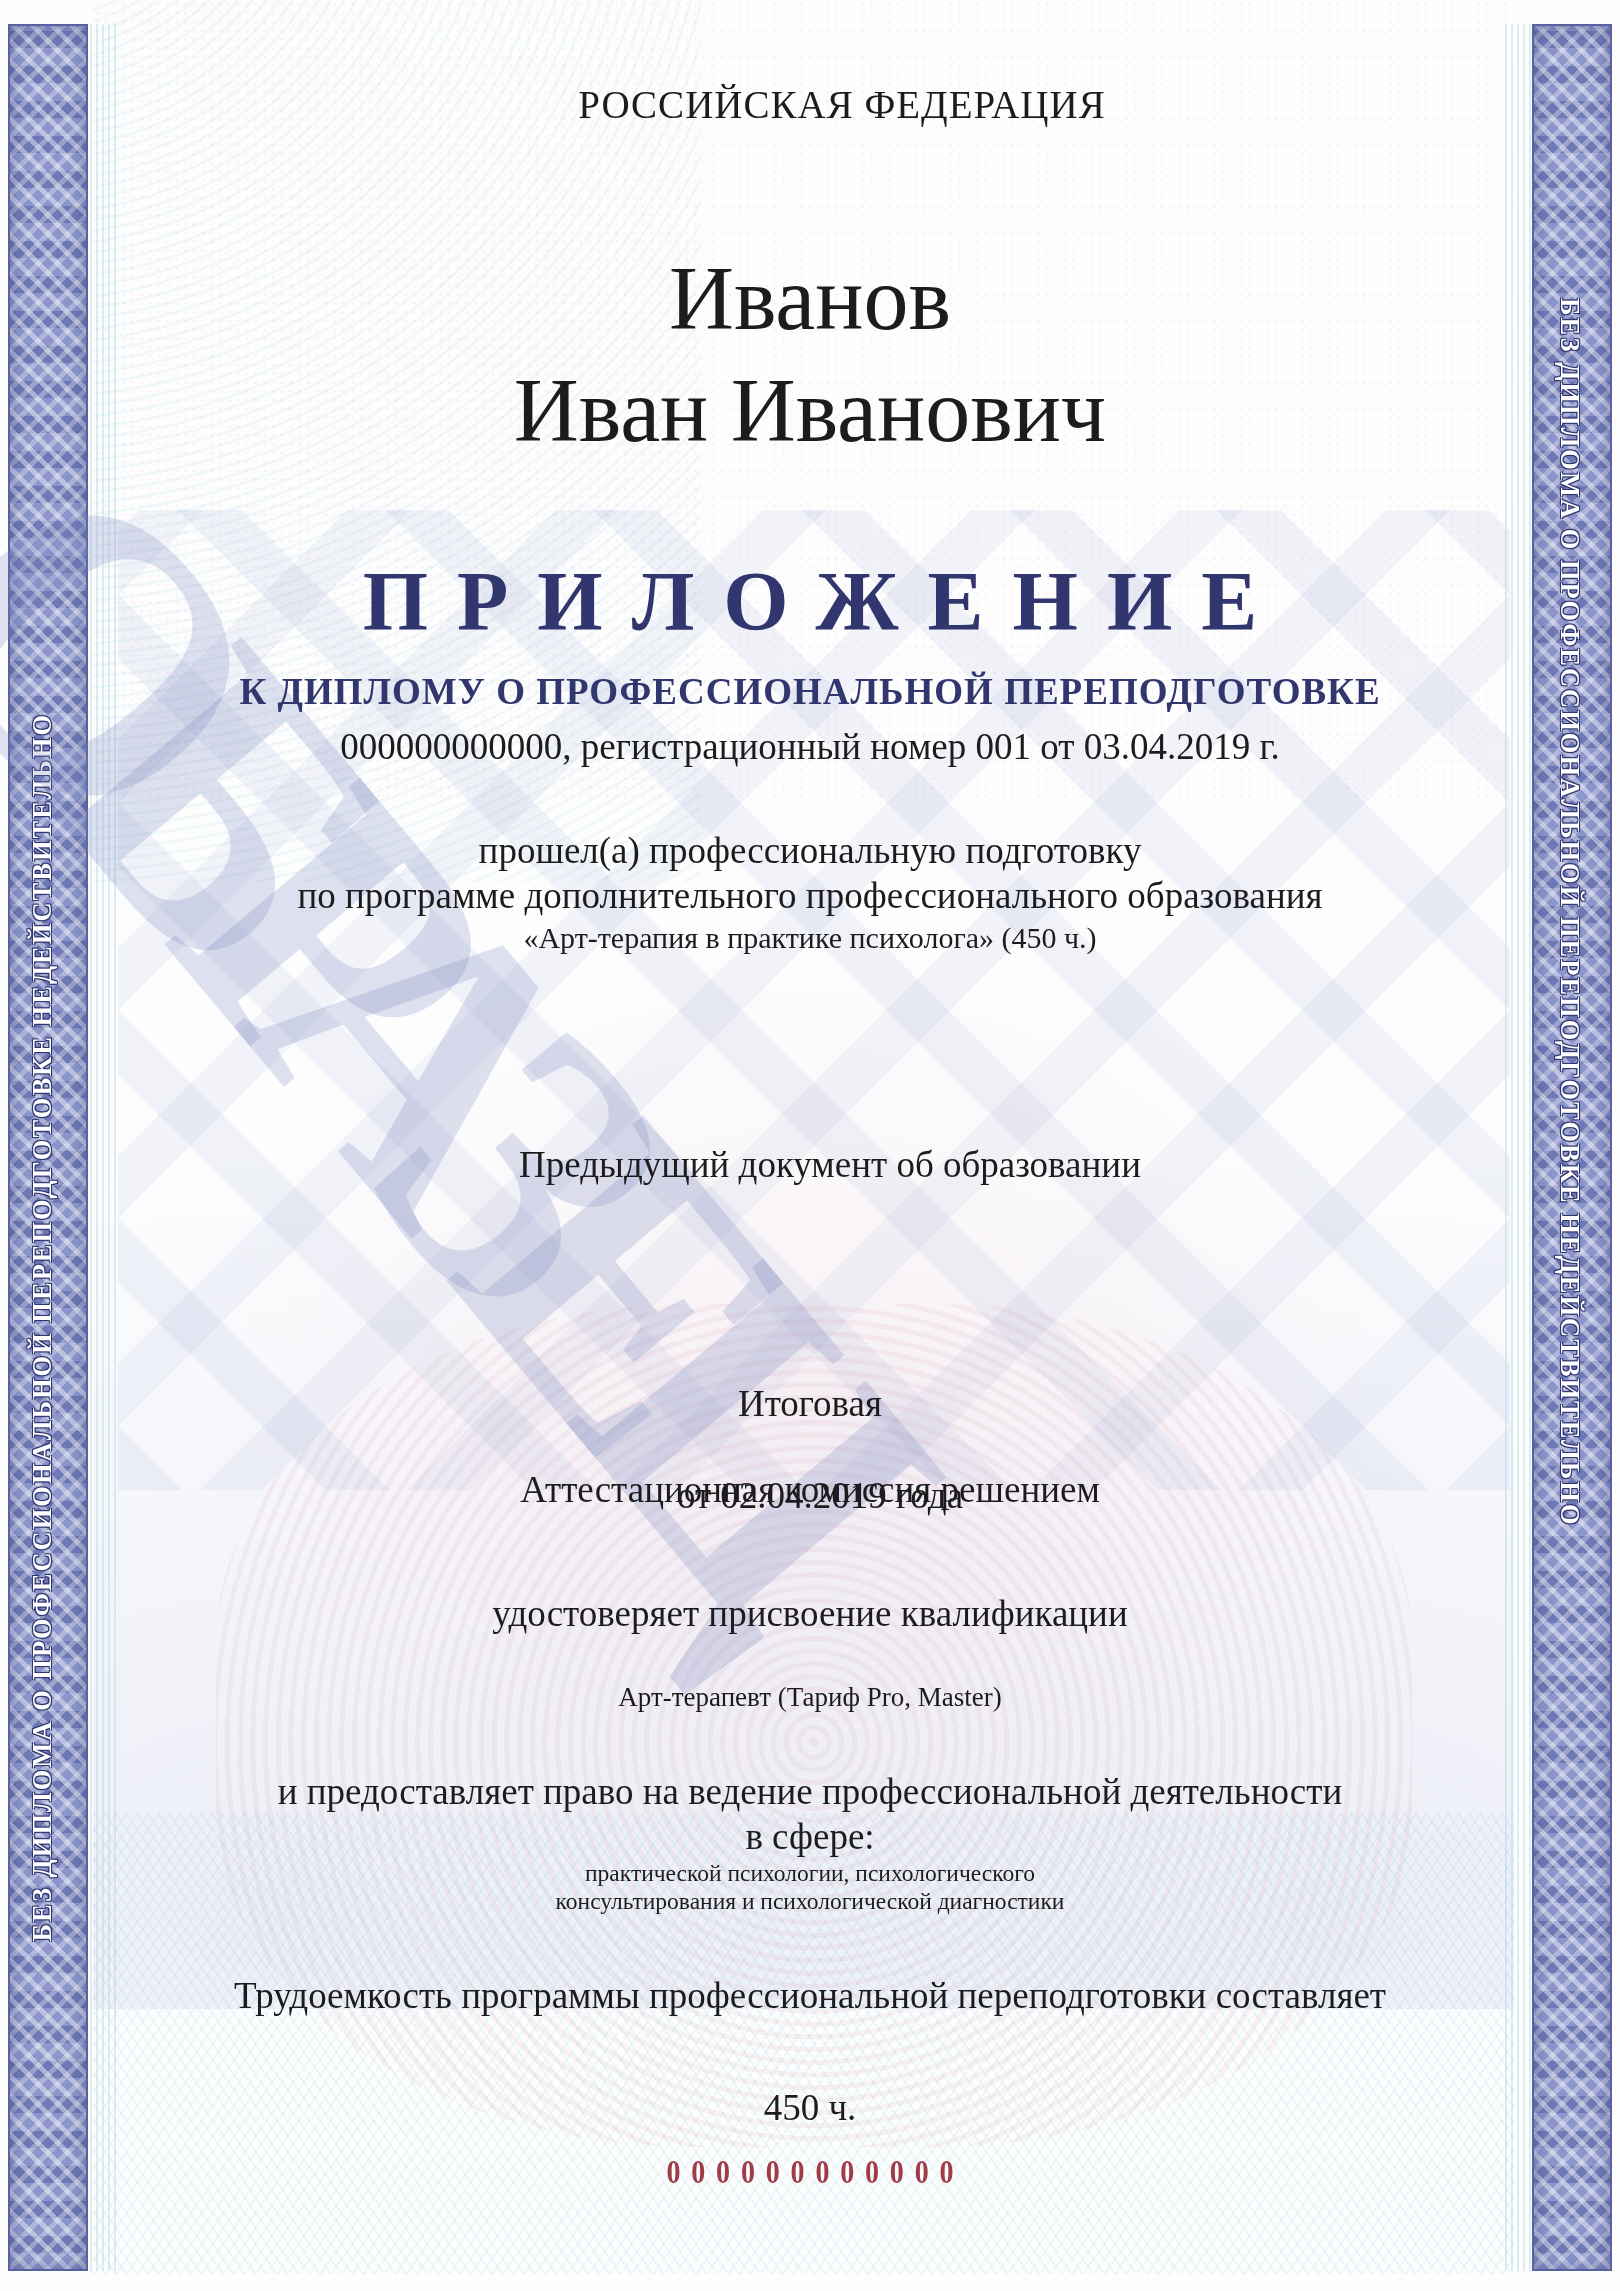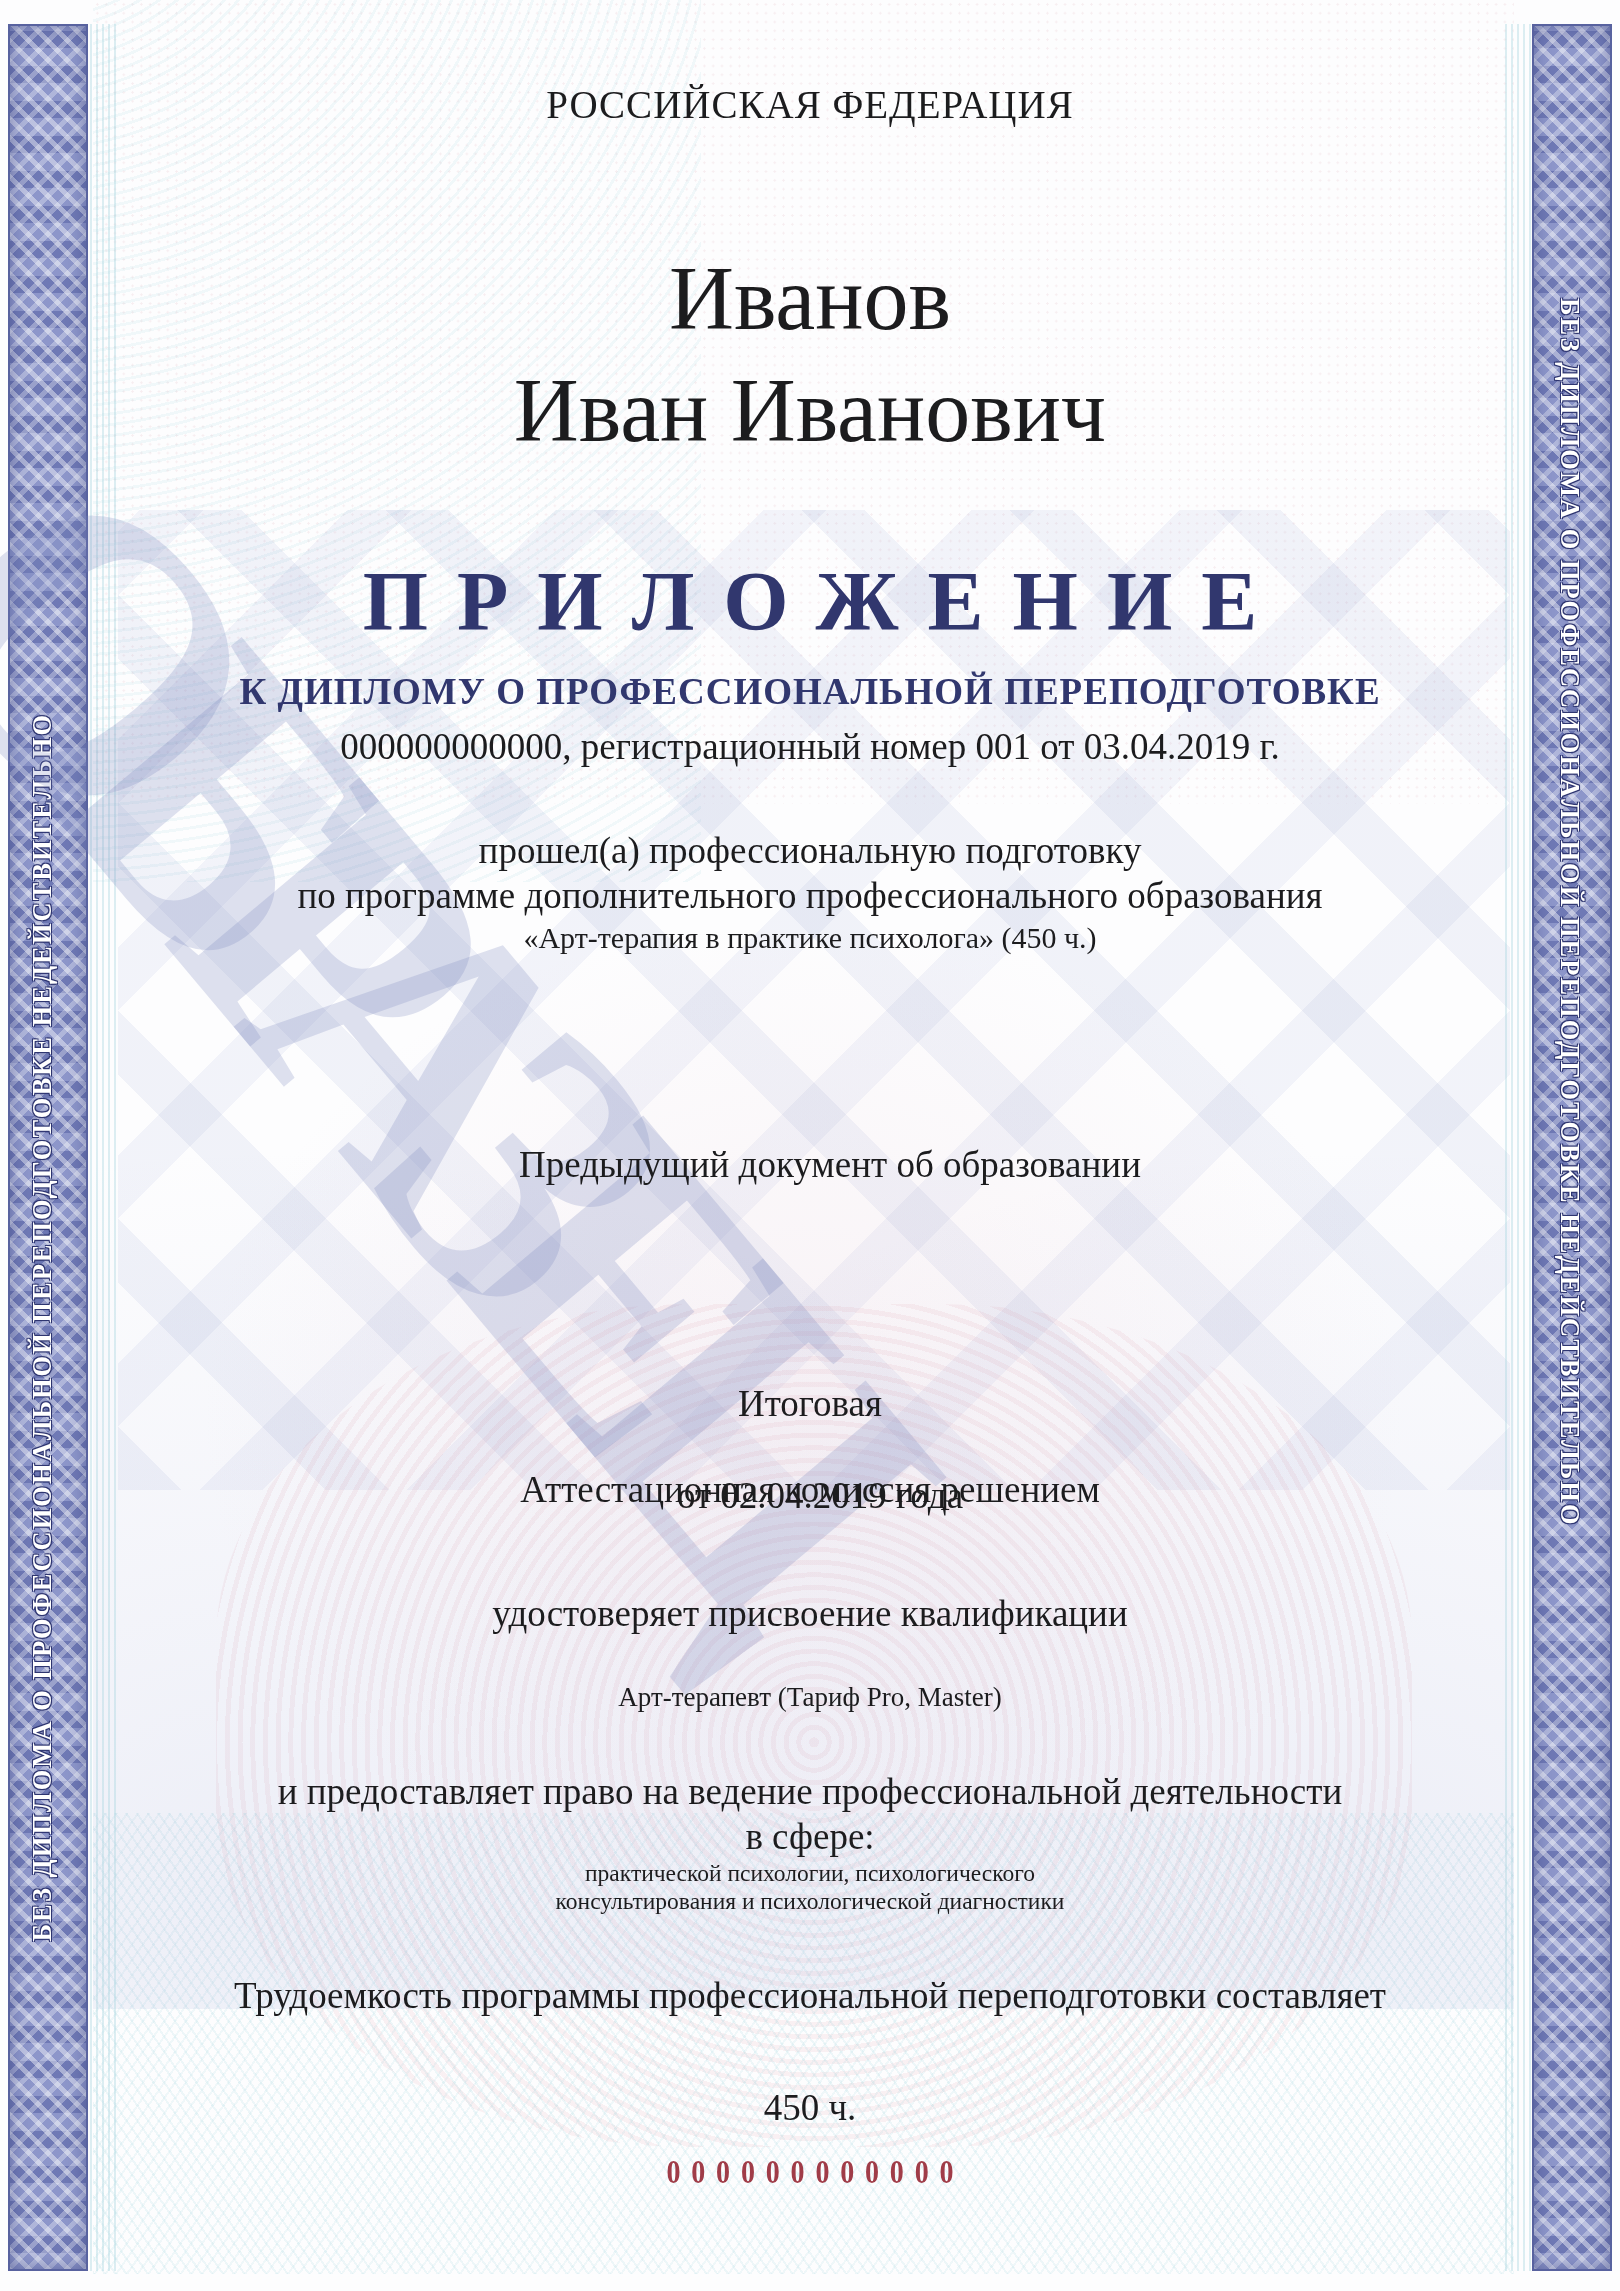--- a/index.html
+++ b/index.html
@@ -77,21 +77,21 @@
     color:rgba(120,134,189,0.24);
     letter-spacing:-76px;
     transform:rotate(50deg);transform-origin:0 0;
     pointer-events:none;white-space:nowrap;
   }
   
   .line{
     position:absolute;left:98px;width:1424px;
     text-align:center;color:#1c1c1e;
   }
-  .country{top:82px;font-size:39px;letter-spacing:1px;}
+  .country{top:82px;font-size:39px;letter-spacing:1px;padding-left:32px;}
   .name1{top:247px;font-size:90px;}
   .name2{top:359px;font-size:90px;}
   .title{top:553px;font-size:84px;font-weight:bold;letter-spacing:29px;color:#31376e;text-indent:29px;}
   .subtitle{top:670px;font-size:37px;font-weight:bold;letter-spacing:1px;color:#31376e;}
   .regline{top:725px;font-size:37px;}
   .train1{top:829px;font-size:37px;}
   .train2{top:874px;font-size:37px;}
   .program{top:921px;font-size:30px;}
   .prevlab{top:1143px;font-size:37px;margin-left:20px;}
   .prevval{top:1215px;font-size:35px;}

